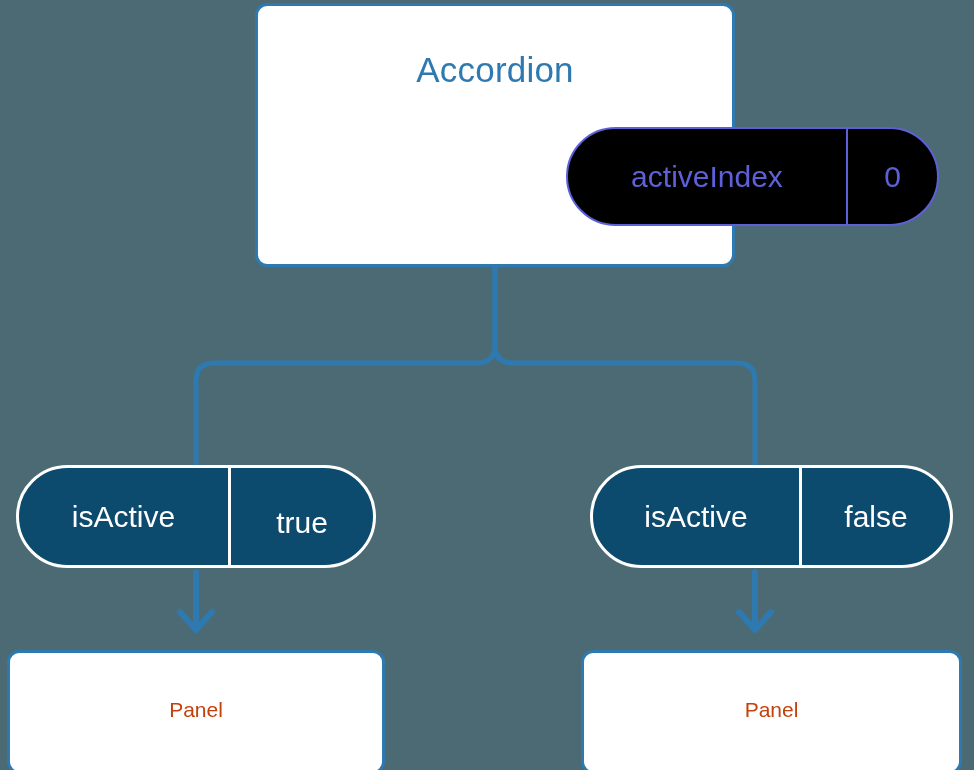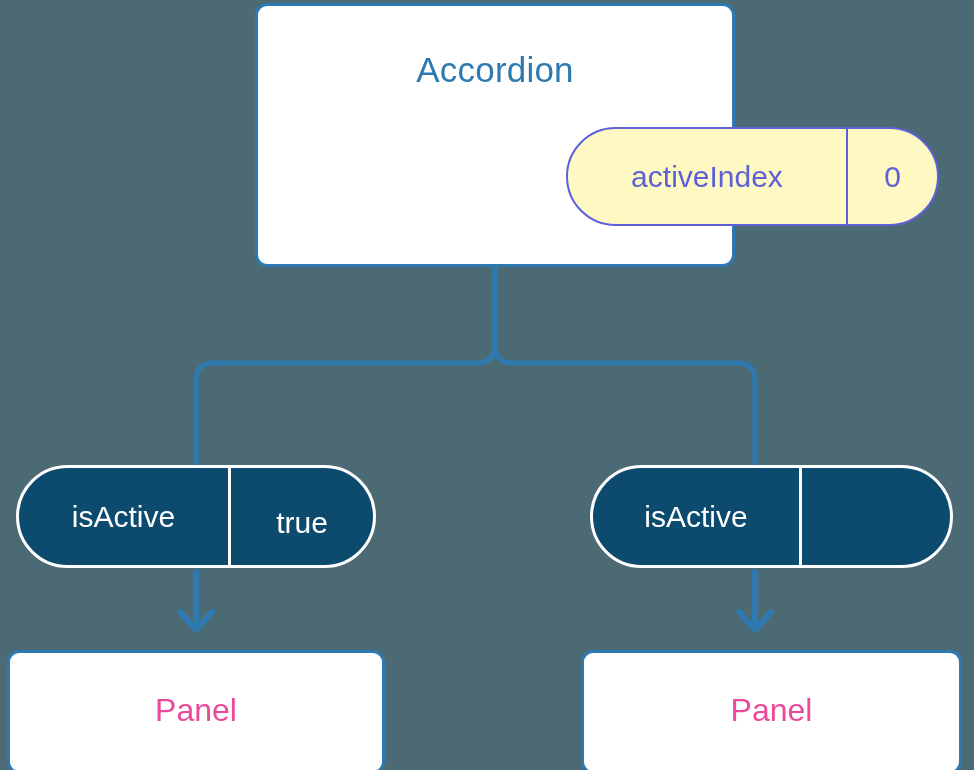--- a/index.html
+++ b/index.html
@@ -74,21 +74,21 @@
     font-weight: 400;
     white-space: nowrap;
   }
 
   #state-pill-activeindex {
     left: 308px;
     top: 121px;
     width: 373px;
     height: 99px;
     border: 2px solid #5e60d8;
-    background: #fef9c3;
+    background: #000000;
   }
   #state-pill-activeindex .pill-key {
     width: 280px;
     color: #5e60d8;
     border-right: 2px solid #5e60d8;
   }
   #state-pill-activeindex .pill-val {
     flex: 1;
     color: #5e60d8;
   }
@@ -141,22 +141,22 @@
     width: 378px;
     height: 124px;
   }
   #panel-card-right {
     left: 581px;
     top: 650px;
     width: 381px;
     height: 124px;
   }
   .panel-label {
-    color: #ec4899;
-    font-size: 32px;
+    color: #c2410c;
+    font-size: 21px;
     font-weight: 400;
     margin-top: -4px;
   }
 </style>
 </head>
 <body>
 
 <div id="canvas">
 
   <svg id="connectors" viewBox="0 0 974 770" width="974" height="770" fill="none">
@@ -188,20 +188,21 @@
     </div>
   </div>
 
   <div class="pill pill-filled" id="state-pill-left">
     <span class="pill-key">isActive</span>
     <span class="pill-val">true</span>
   </div>
 
   <div class="pill pill-filled" id="state-pill-right">
     <span class="pill-key">isActive</span>
+    <span class="pill-val">false</span>
   </div>
 
   <div class="panel-card" id="panel-card-left">
     <span class="panel-label">Panel</span>
   </div>
 
   <div class="panel-card" id="panel-card-right">
     <span class="panel-label">Panel</span>
   </div>
 

